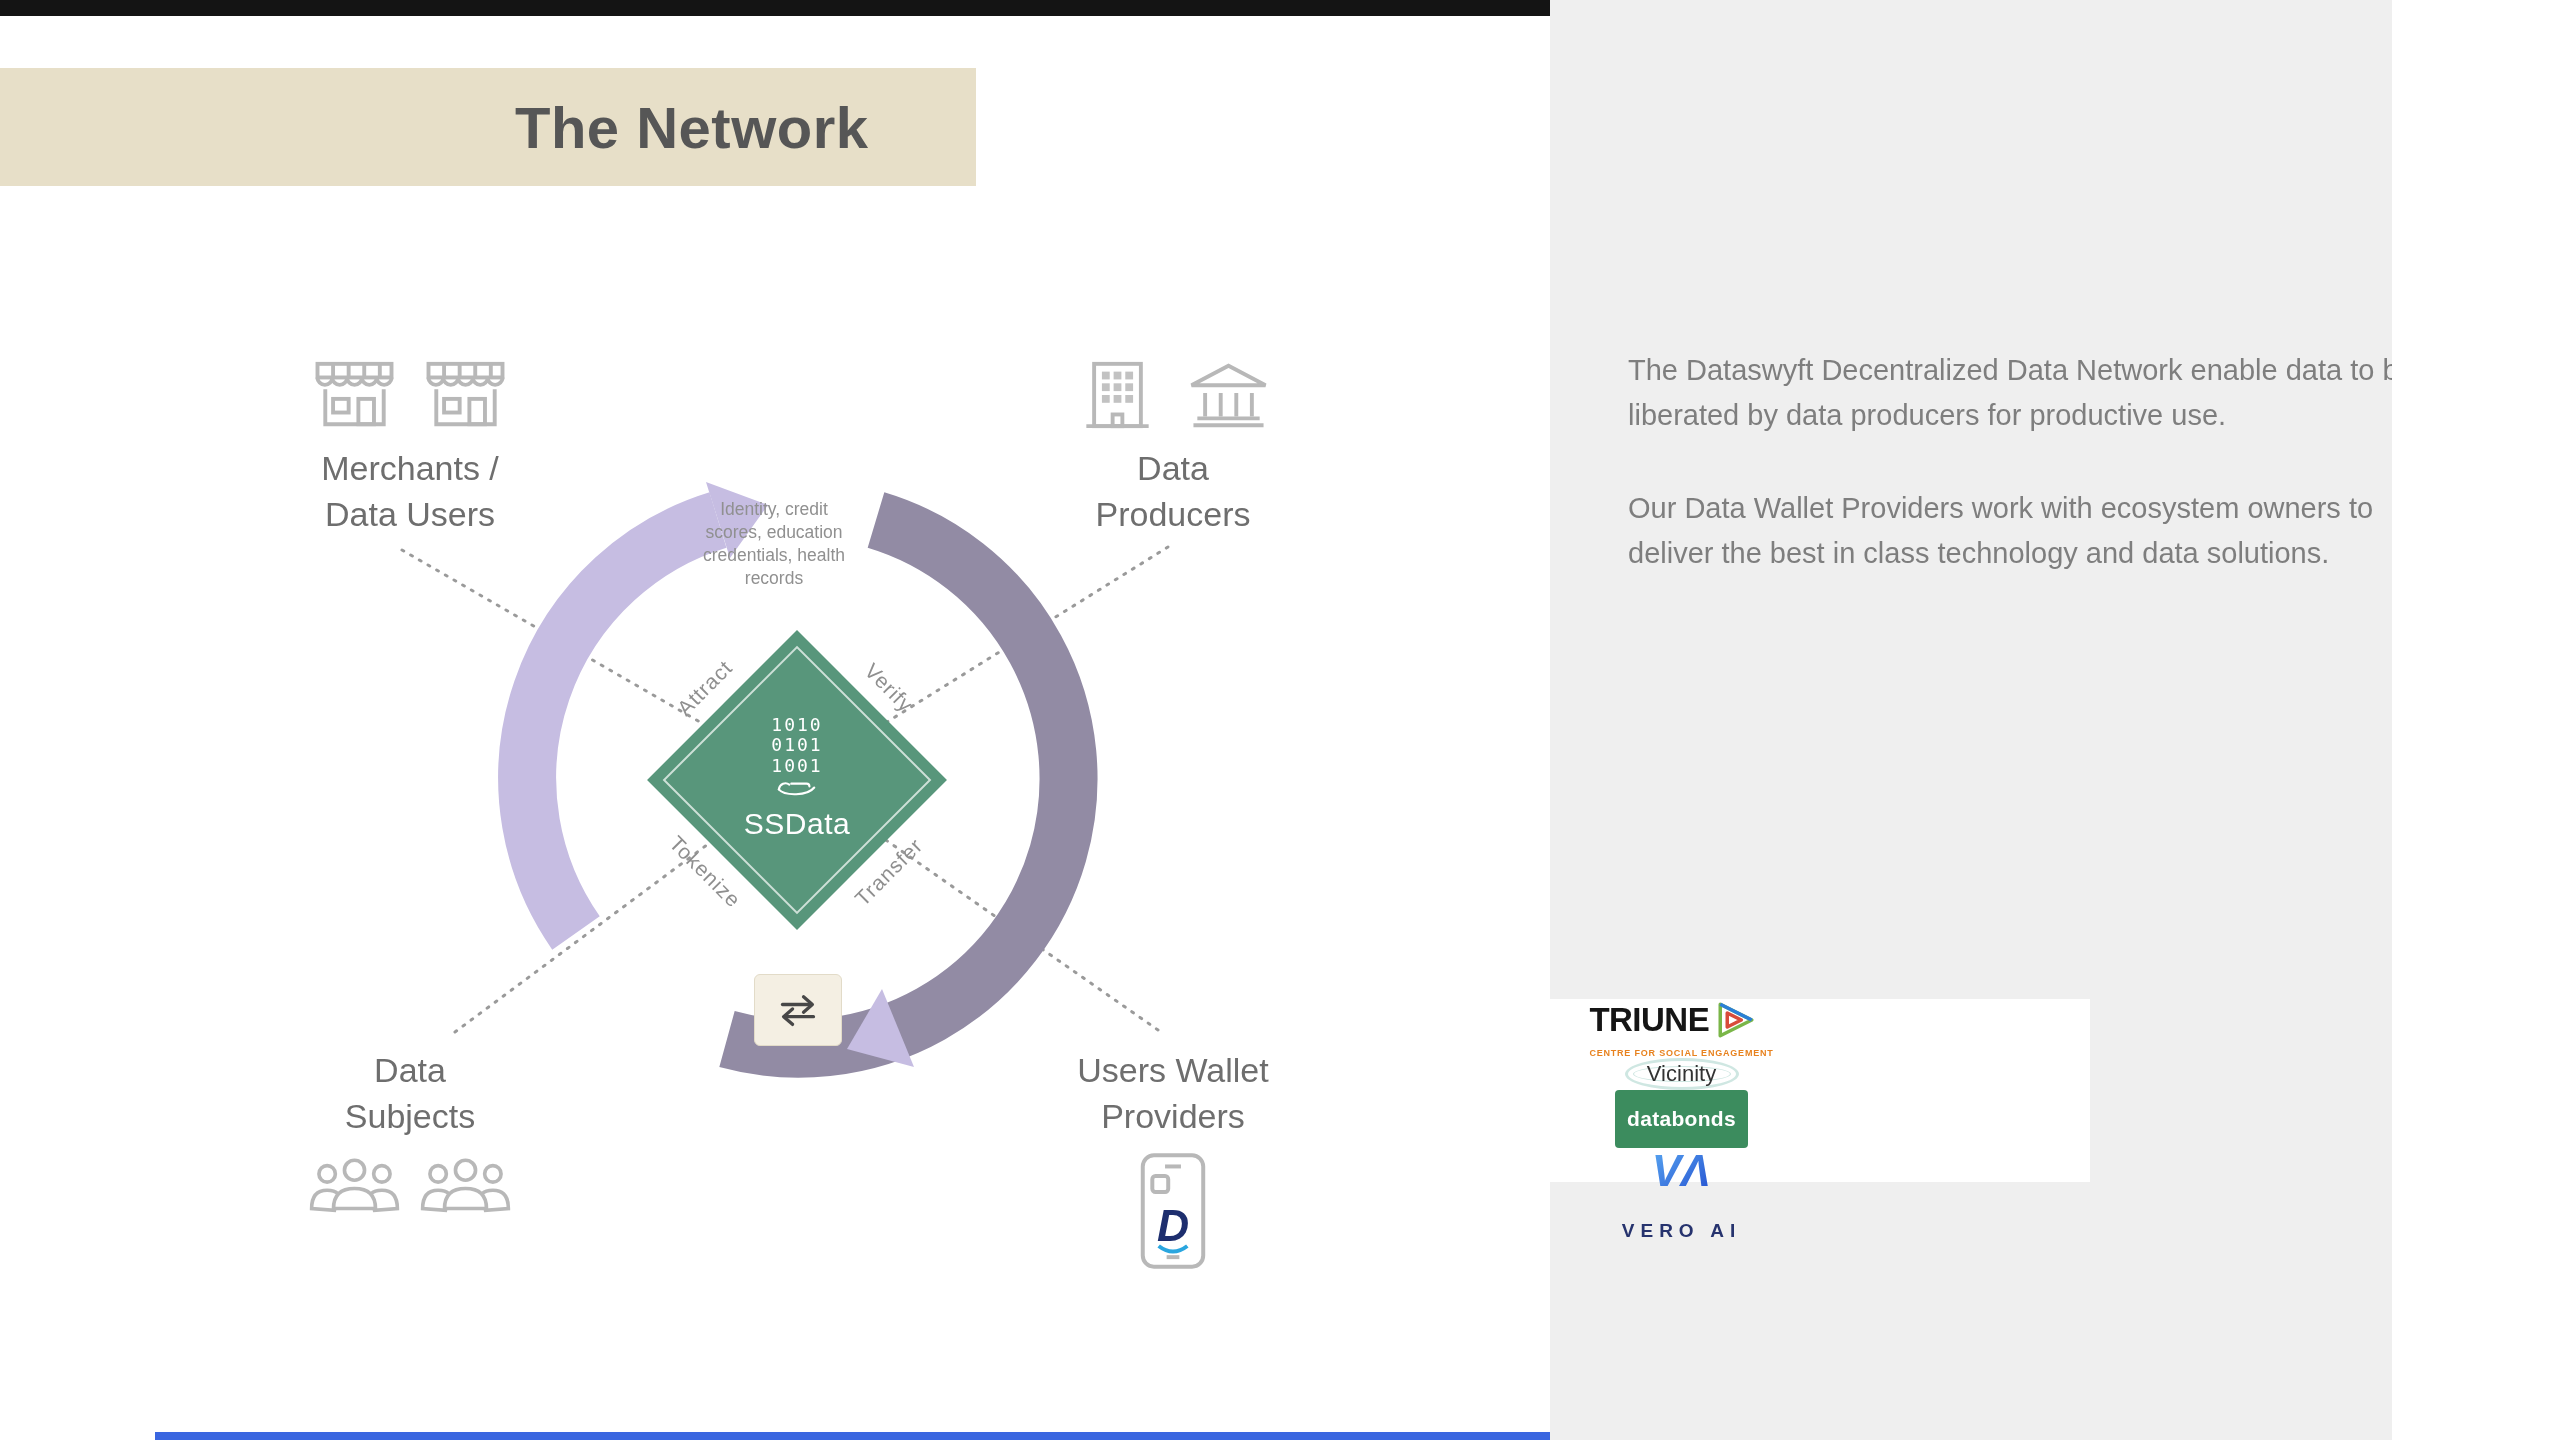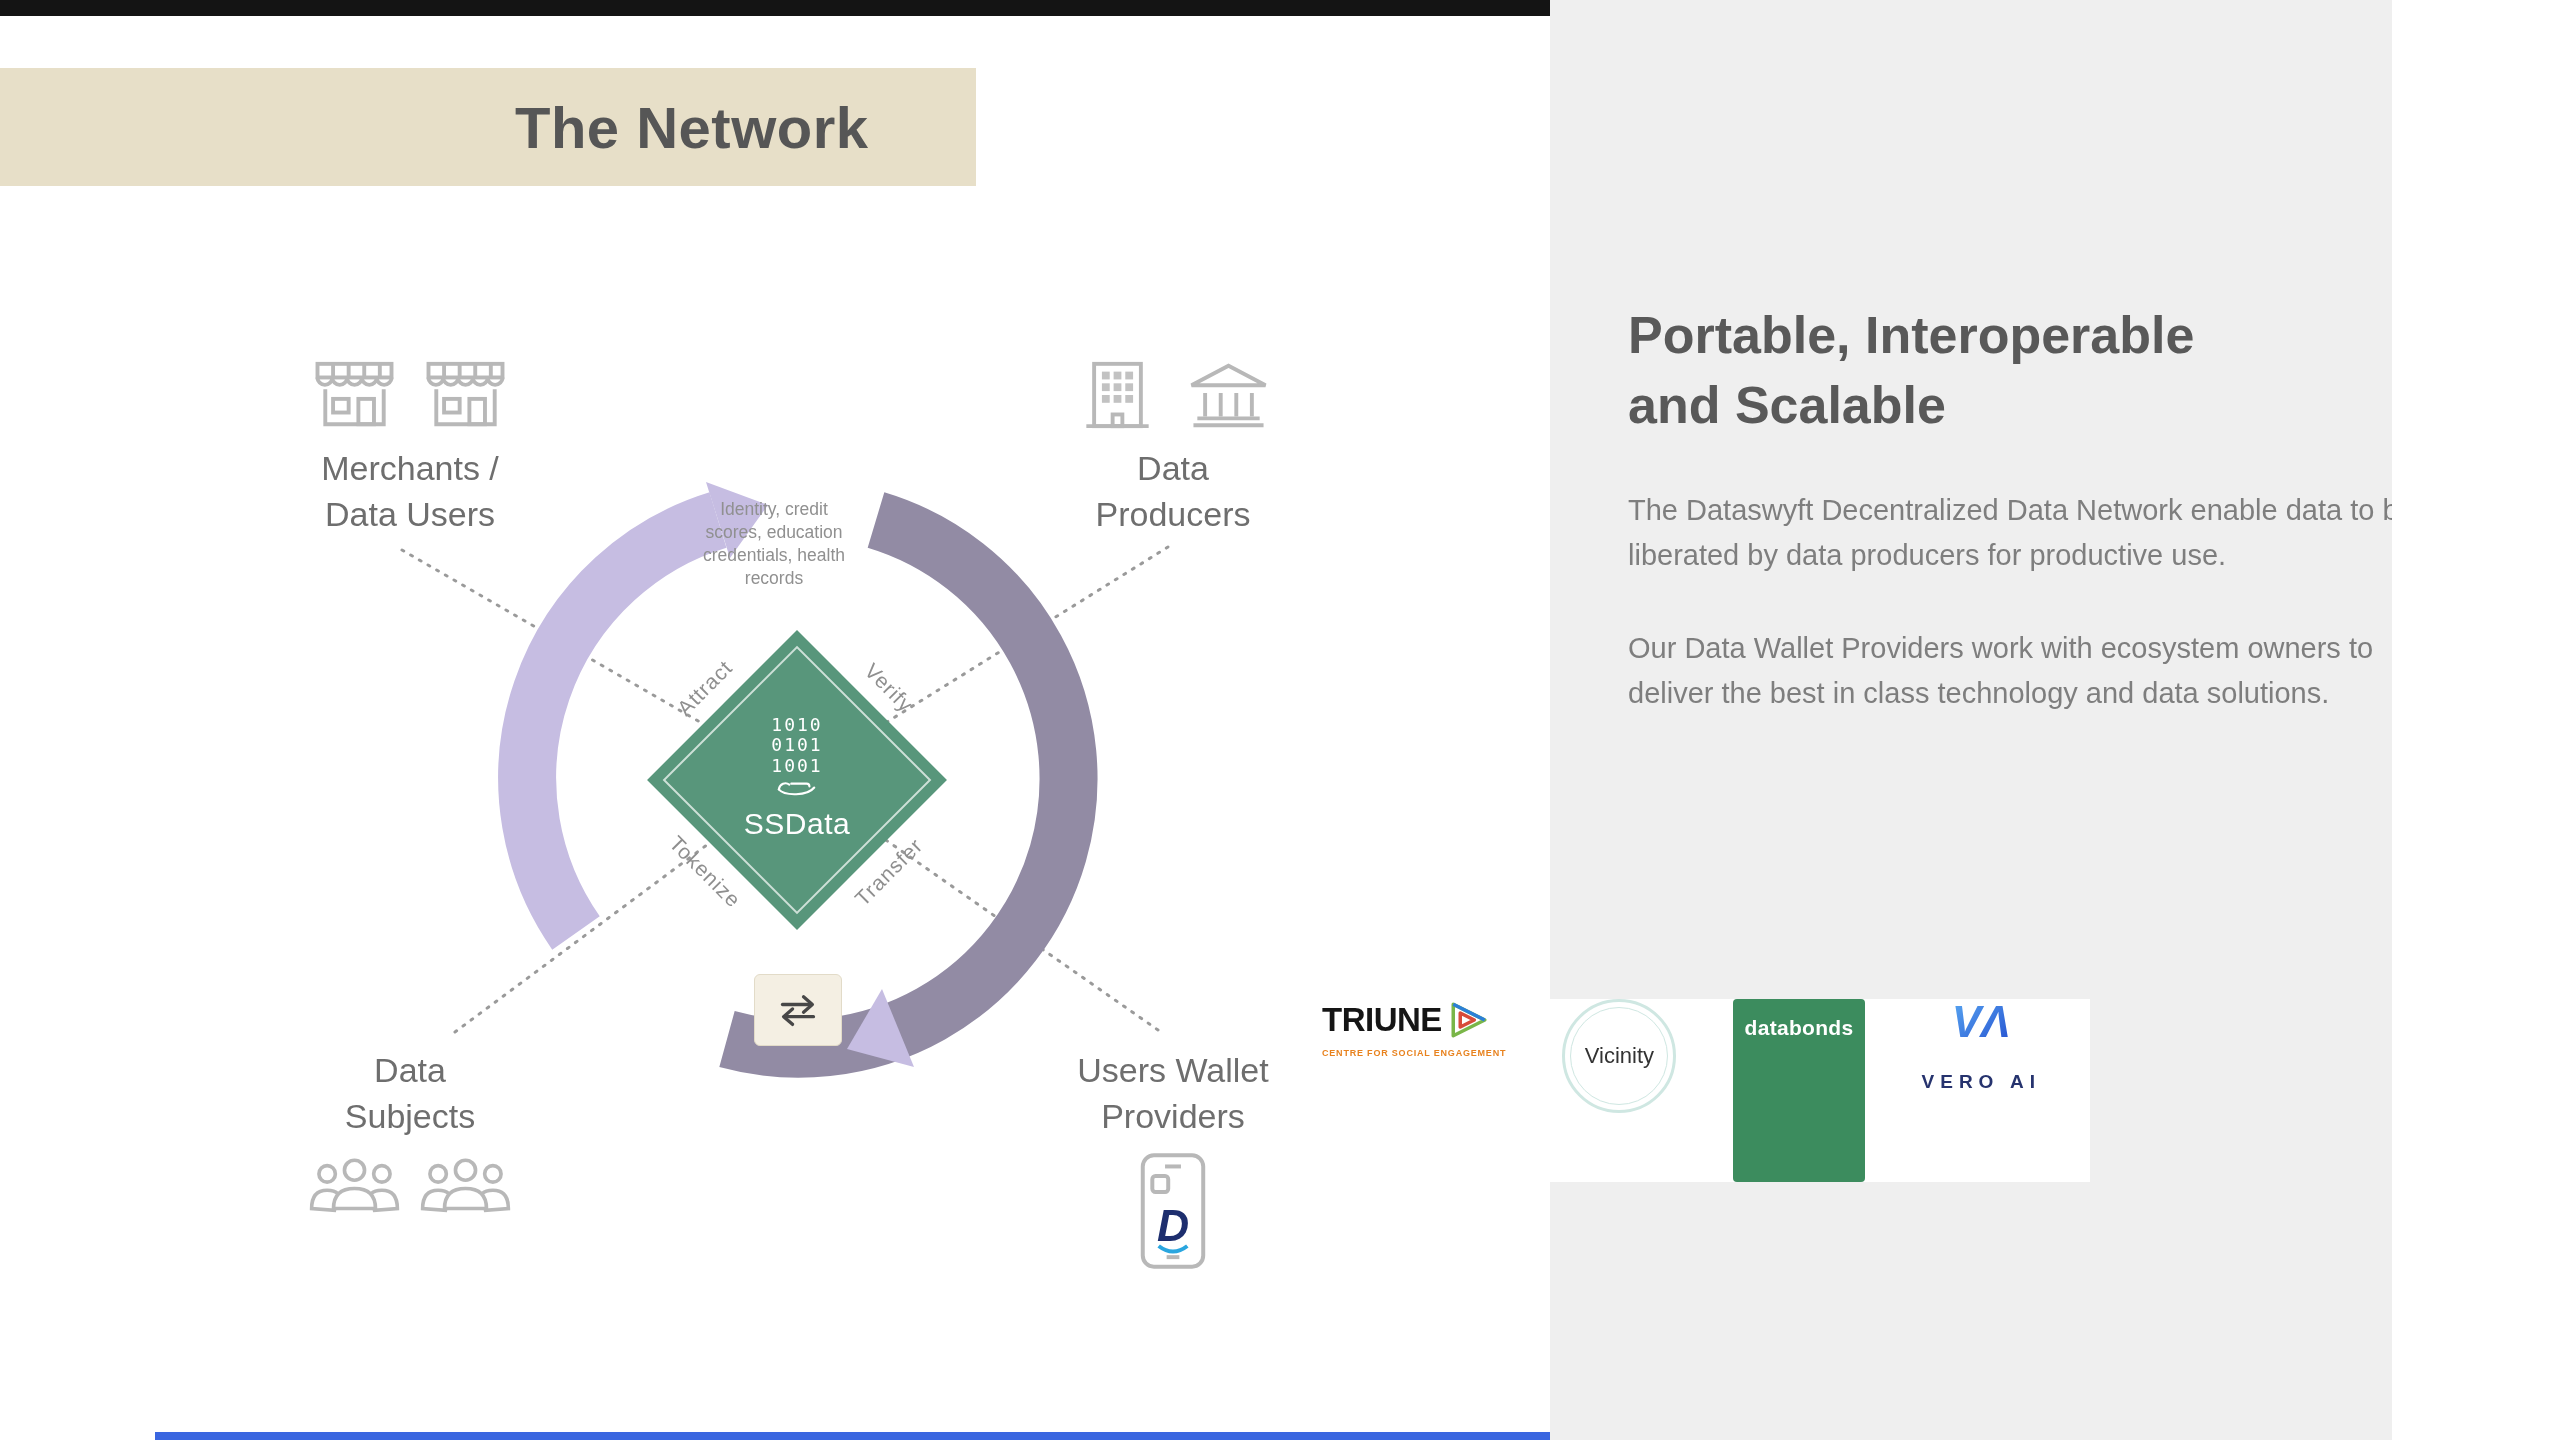--- a/index.html
+++ b/index.html
@@ -44,21 +44,21 @@
   .node{position:absolute;width:230px;text-align:center;}
   .node .icons{display:flex;justify-content:center;gap:16px;align-items:flex-end;}
   .node .label{font-size:34px;line-height:1.35;color:#6e6e6e;white-space:pre-line;margin-top:14px;}
   .node.subjects .label,.node.wallet .label{margin-top:0;margin-bottom:12px;}
   .node.merchants{left:295px;top:358px;}
   .node.producers{left:1058px;top:358px;}
   .node.subjects{left:295px;top:1048px;}
   .node.wallet{left:1058px;top:1048px;}
   
   .logo-box{position:absolute;left:1273px;top:999px;width:817px;height:183px;background:#ffffff;
-            display:flex;justify-content:space-between;padding:0 49px;box-sizing:border-box;}
+            display:flex;align-items:center;justify-content:space-between;padding:0 49px;box-sizing:border-box;flex-direction:column;}
   .triune{display:flex;flex-direction:column;}
   .triune .row{display:flex;align-items:center;gap:6px;}
   .triune .name{font-size:33px;font-weight:bold;color:#151515;letter-spacing:-.5px;}
   .triune .tagline{font-size:9px;color:#e8821e;letter-spacing:.8px;margin-top:7px;font-weight:bold;}
   .vicinity{width:108px;height:108px;border:3px solid #cfe7e2;border-radius:50%;position:relative;
             display:flex;align-items:center;justify-content:center;}
   .vicinity::before{content:"";position:absolute;inset:5px;border:1px solid #cfe7e2;border-radius:50%;}
   .vicinity .name{font-size:22px;color:#333333;position:relative;}
   .databonds{background:#3c8c5e;border-radius:4px;padding:17px 12px;}
   .databonds .name{font-size:21px;font-weight:bold;color:#ffffff;letter-spacing:.3px;}
@@ -228,22 +228,20 @@
           <rect x="9" y="15" width="10" height="10" rx="2"></rect>
           <path d="M18,66 H26"></path>
         </g>
         <text x="22" y="56" text-anchor="middle" font-family="Liberation Sans, sans-serif" font-size="28" font-weight="bold" font-style="italic" fill="#1d2e6e">D</text>
         <path d="M13,59 q9,7 18,0" stroke="#2aa6df" stroke-width="2.5" fill="none"></path>
       </svg>
     </div>
   </div>
 
   <div class="panel-text">
-    <h2>Portable, Interoperable
-and Scalable</h2>
     <p>The Dataswyft Decentralized Data Network enable data to be liberated by data producers for productive use.</p>
     <p>Our Data Wallet Providers work with ecosystem owners to deliver the best in class technology and data solutions.</p>
   </div>
 
   <div class="logo-box">
 
     <div class="triune">
       <div class="row">
         <span class="name">TRIUNE</span>
         <svg viewBox="0 0 24 24" width="42" height="42">

